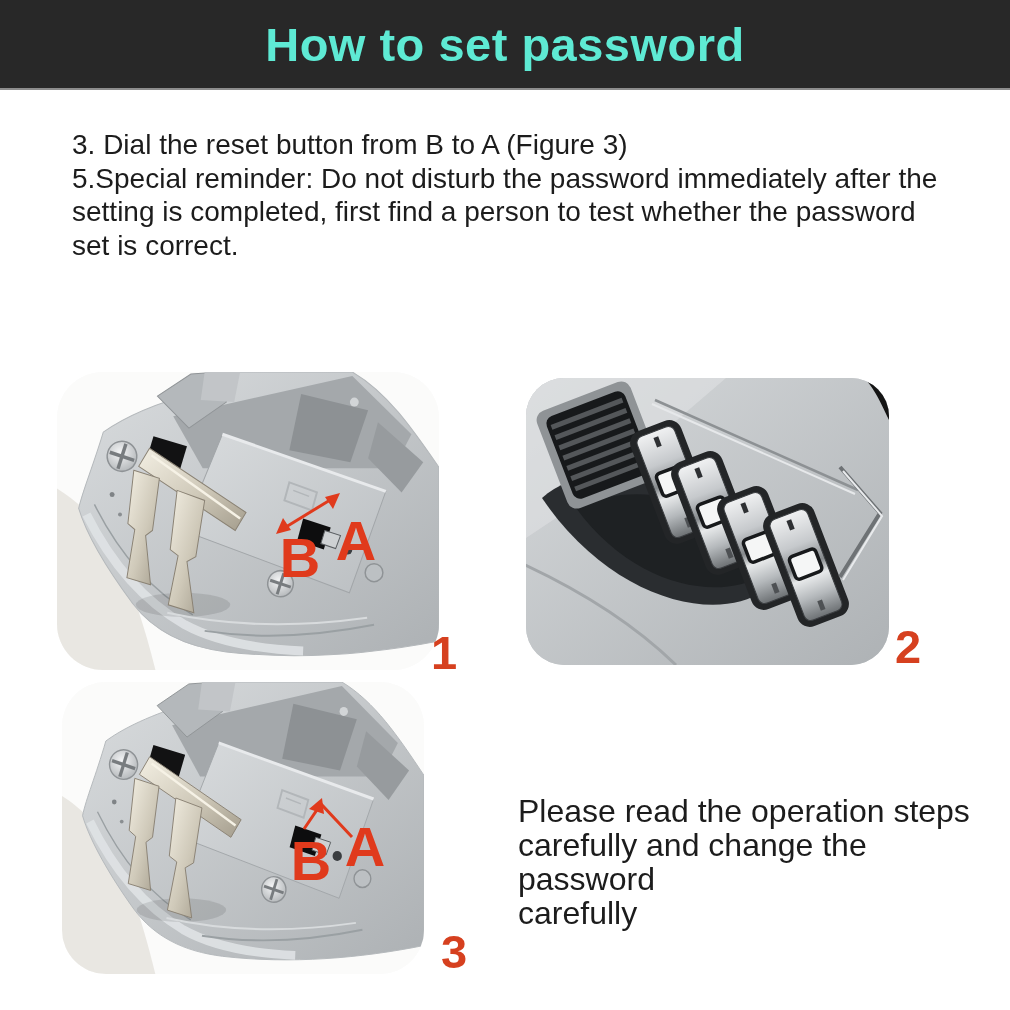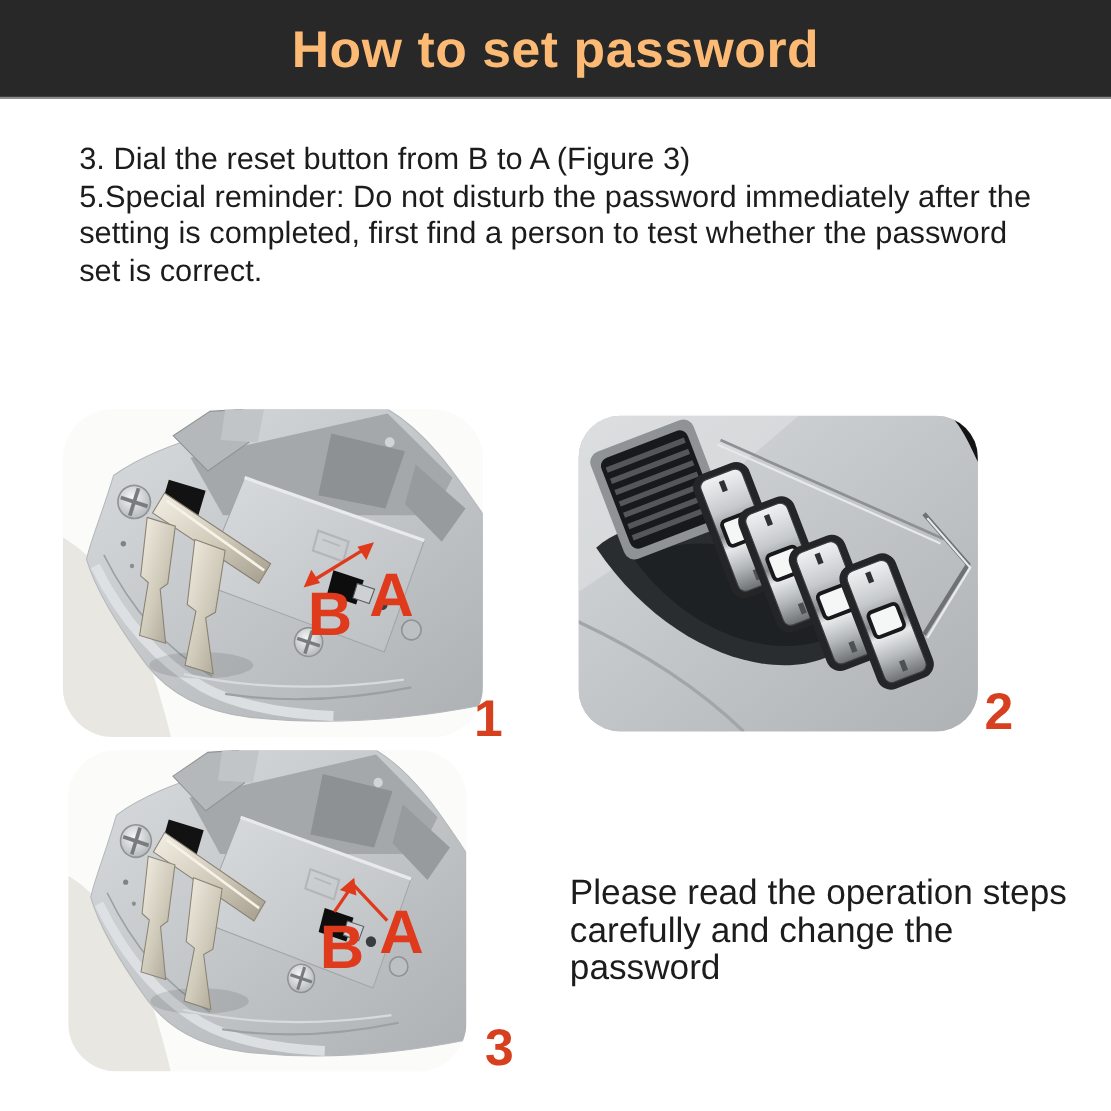--- a/index.html
+++ b/index.html
@@ -11,21 +11,21 @@
   .page{
     position:relative;width:1010px;height:1010px;background:#ffffff;
     font-family:"Liberation Sans", sans-serif;overflow:hidden;
   }
   .header-bar{
     position:absolute;left:0;top:0;width:1010px;height:88px;
     background:var(--header-bg);border-bottom:2px solid #8d8d8d;
     display:flex;align-items:center;justify-content:center;
   }
   .page-title{
-    color:#fdba74;font-size:47px;font-weight:bold;margin:0;letter-spacing:.5px;
+    color:#5eead4;font-size:47px;font-weight:bold;margin:0;letter-spacing:.5px;
   }
   .instructions{
     position:absolute;left:72px;top:128px;color:#1c1c1c;
     font-size:28px;line-height:33.6px;
   }
   .instruction-line{white-space:nowrap;}
   .note{
     position:absolute;left:518px;top:794px;color:#1c1c1c;
     font-size:32px;line-height:34px;
   }
@@ -212,15 +212,16 @@
       </g>
       <text class="ann-letter" x="249" y="198" font-size="56" text-anchor="middle">B</text>
       <text class="ann-letter" x="303" y="184" font-size="56" text-anchor="middle">A</text>
     </svg>
   </div>
   <div class="fig-num fig-num-3">3</div>
 
   <div class="note">
     <div>Please read the operation steps</div>
     <div>carefully and change the password</div>
+    <div>carefully</div>
   </div>
 
 </div>
 
 </body></html>

